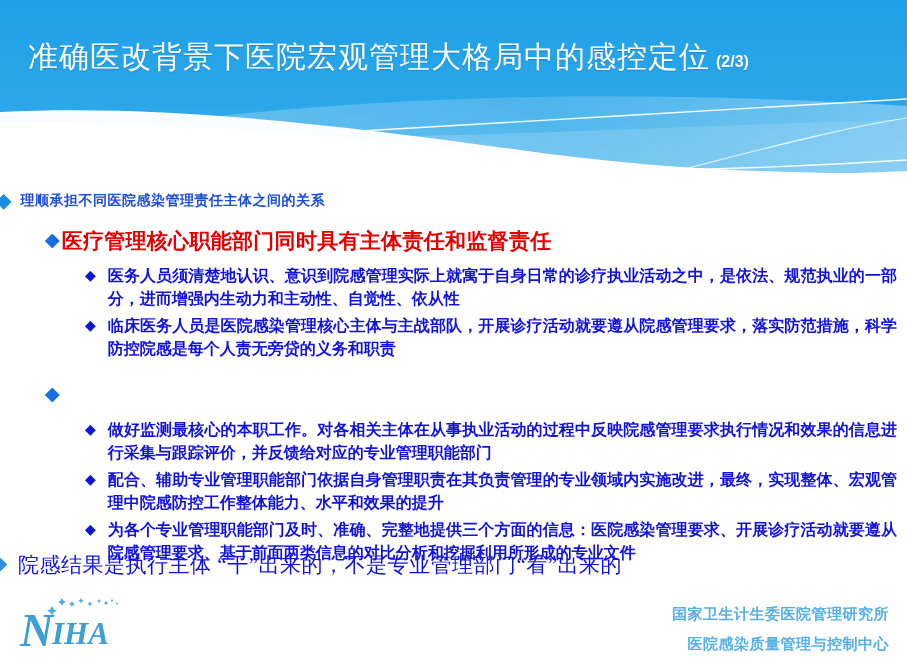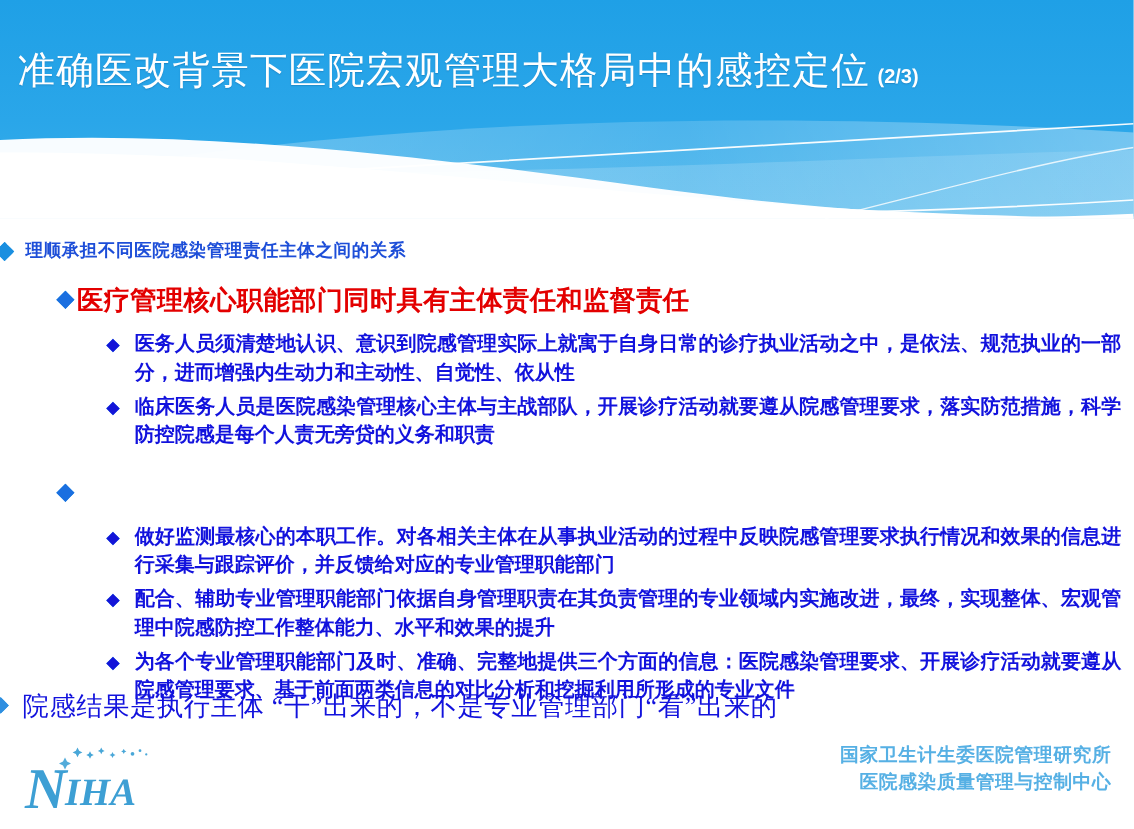--- a/index.html
+++ b/index.html
@@ -19,21 +19,21 @@
 
   
   .header{
     position:absolute;top:0;left:0;width:907px;height:175px;
     background:linear-gradient(to bottom,#1fa0e6 0%,#27a5e9 45%,#37ade9 100%);
     overflow:hidden;
   }
   .header svg{position:absolute;left:0;top:0;display:block;}
 
   .title{
-    position:absolute;left:14px;top:38px;
+    position:absolute;left:28px;top:38px;
     color:#ffffff;
     font-family:"Liberation Serif","DejaVu Serif",serif;
     font-size:30px;line-height:38px;letter-spacing:1px;
     white-space:nowrap;
     text-shadow:0 1px 1px rgba(0,60,110,.25);
   }
   .title .pager{
     font-family:"Liberation Sans","DejaVu Sans",sans-serif;
     font-size:16px;font-weight:bold;letter-spacing:0;
     vertical-align:baseline;margin-left:6px;
@@ -107,21 +107,21 @@
     font-style:italic;font-weight:bold;font-size:31px;line-height:31px;
     color:#3d9fd4;letter-spacing:0px;
   }
   .logo .sparkles{position:absolute;left:24px;top:0px;width:80px;height:26px;}
 
   .org{
     position:absolute;right:18px;top:8px;text-align:right;
     font-family:"Liberation Sans","DejaVu Sans",sans-serif;
     color:#56b0e4;font-size:15px;line-height:21px;font-weight:bold;letter-spacing:.5px;
   }
-  .org div{white-space:nowrap;}
+  .org div{white-space:nowrap;margin-top:9px;}
 </style>
 </head>
 <body>
 
 <div class="slide">
 
   <div class="green-tab"></div>
 
   <div class="header">
     <svg width="907" height="175" viewBox="0 0 907 175">

